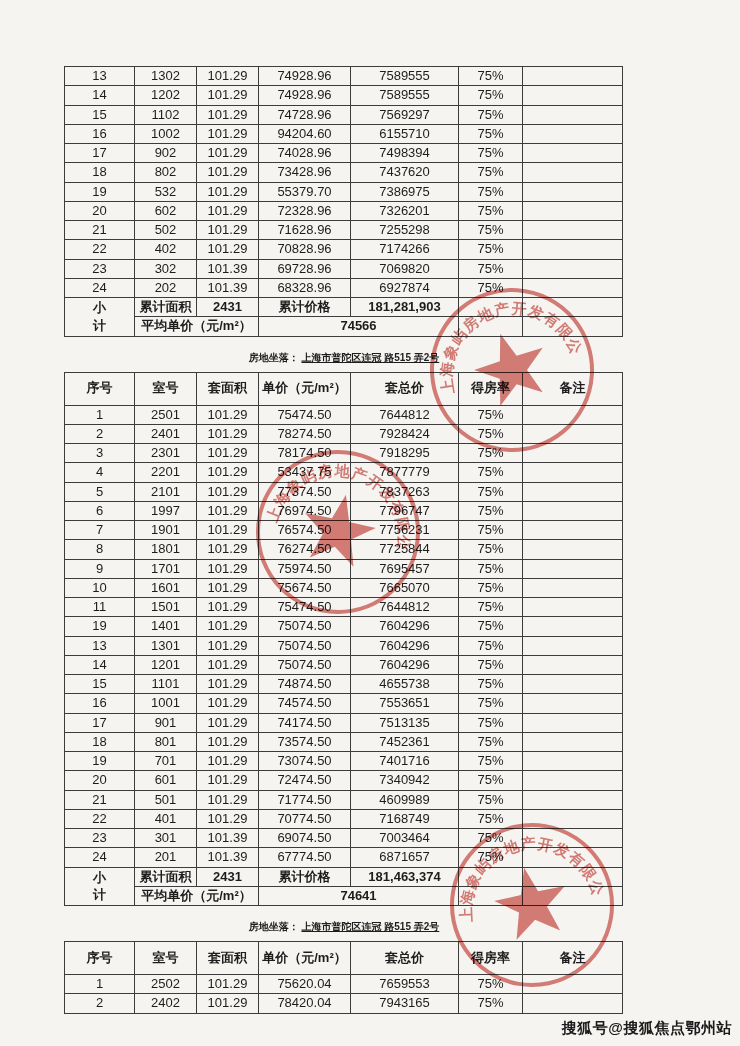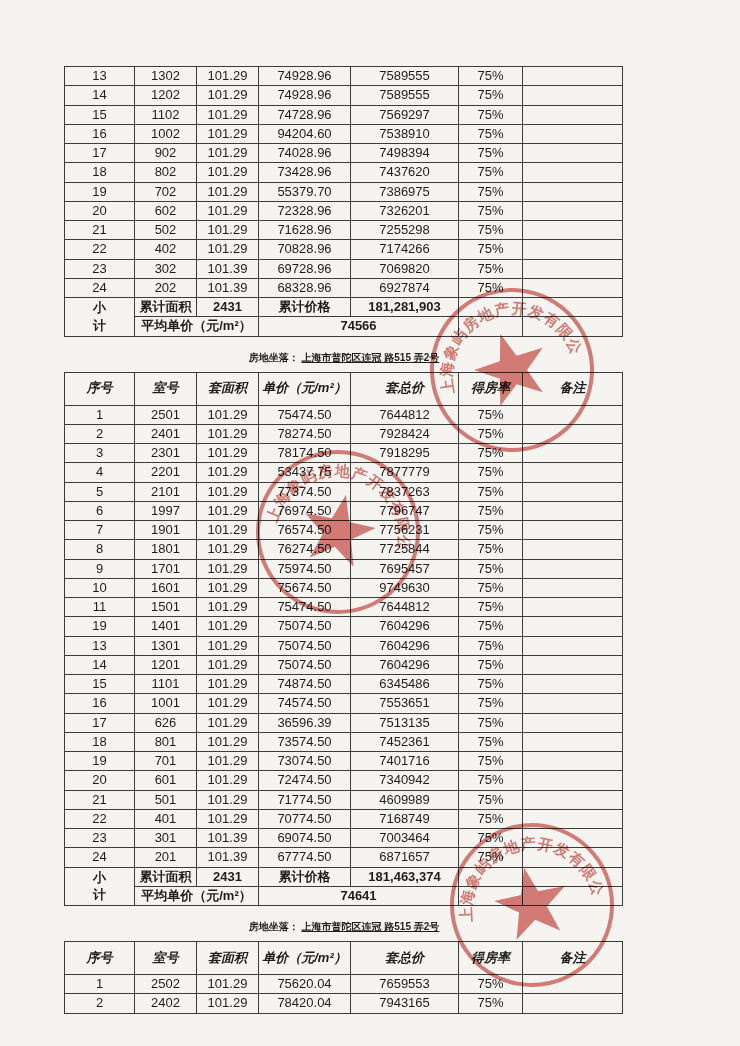--- a/index.html
+++ b/index.html
@@ -31,21 +31,20 @@
     height: 15px;
     line-height: 1.25;
     overflow: hidden;
     white-space: nowrap;
     font-weight: normal;
   }
   .price-table th {
     font-weight: bold;
     white-space: normal;
     height: 30px;
-    font-style: italic;
   }
   .col-seq   { width: 70px; }
   .col-room  { width: 62px; }
   .col-area  { width: 62px; }
   .col-unit  { width: 92px; }
   .col-total { width: 108px; }
   .col-rate  { width: 64px; }
   .col-note  { width: 100px; }
   .subtotal-row td { font-weight: bold; }
   .xiaoji {
@@ -126,21 +125,21 @@
             <td>74728.96</td>
             <td>7569297</td>
             <td>75%</td>
             <td></td>
           </tr>
           <tr>
             <td>16</td>
             <td>1002</td>
             <td>101.29</td>
             <td>94204.60</td>
-            <td>7538910</td>
+            <td>6155710</td>
             <td>75%</td>
             <td></td>
           </tr>
           <tr>
             <td>17</td>
             <td>902</td>
             <td>101.29</td>
             <td>74028.96</td>
             <td>7498394</td>
             <td>75%</td>
@@ -150,21 +149,21 @@
             <td>18</td>
             <td>802</td>
             <td>101.29</td>
             <td>73428.96</td>
             <td>7437620</td>
             <td>75%</td>
             <td></td>
           </tr>
           <tr>
             <td>19</td>
-            <td>702</td>
+            <td>532</td>
             <td>101.29</td>
             <td>55379.70</td>
             <td>7386975</td>
             <td>75%</td>
             <td></td>
           </tr>
           <tr>
             <td>20</td>
             <td>602</td>
             <td>101.29</td>
@@ -337,21 +336,21 @@
             <td>75974.50</td>
             <td>7695457</td>
             <td>75%</td>
             <td></td>
           </tr>
           <tr>
             <td>10</td>
             <td>1601</td>
             <td>101.29</td>
             <td>75674.50</td>
-            <td>9749630</td>
+            <td>7665070</td>
             <td>75%</td>
             <td></td>
           </tr>
           <tr>
             <td>11</td>
             <td>1501</td>
             <td>101.29</td>
             <td>75474.50</td>
             <td>7644812</td>
             <td>75%</td>
@@ -382,38 +381,38 @@
             <td>75074.50</td>
             <td>7604296</td>
             <td>75%</td>
             <td></td>
           </tr>
           <tr>
             <td>15</td>
             <td>1101</td>
             <td>101.29</td>
             <td>74874.50</td>
-            <td>6345486</td>
+            <td>4655738</td>
             <td>75%</td>
             <td></td>
           </tr>
           <tr>
             <td>16</td>
             <td>1001</td>
             <td>101.29</td>
             <td>74574.50</td>
             <td>7553651</td>
             <td>75%</td>
             <td></td>
           </tr>
           <tr>
             <td>17</td>
-            <td>626</td>
-            <td>101.29</td>
-            <td>36596.39</td>
+            <td>901</td>
+            <td>101.29</td>
+            <td>74174.50</td>
             <td>7513135</td>
             <td>75%</td>
             <td></td>
           </tr>
           <tr>
             <td>18</td>
             <td>801</td>
             <td>101.29</td>
             <td>73574.50</td>
             <td>7452361</td>
@@ -572,14 +571,15 @@
     <defs>
         <path id="seal-arc-3" d="M 28,96 A 62,62 0 1 1 152,96"></path>
       </defs>
     <circle cx="90" cy="90" r="80" fill="none" stroke="#c8453c" stroke-width="4"></circle>
     <polygon fill="#c8453c" points="90,52 98.8,77.9 126.1,78.3 104.3,94.6 112.3,120.7 90,105 67.7,120.7 75.7,94.6 53.9,78.3 81.2,77.9"></polygon>
     <text font-size="15" fill="#c8453c" font-weight="bold" letter-spacing="1">
       <textPath href="#seal-arc-3" startOffset="2">上海象屿房地产开发有限公司</textPath>
     </text>
   </svg>
 
+  <div class="watermark">搜狐号@搜狐焦点鄂州站</div>
 
 </div>
 
 </body></html>

